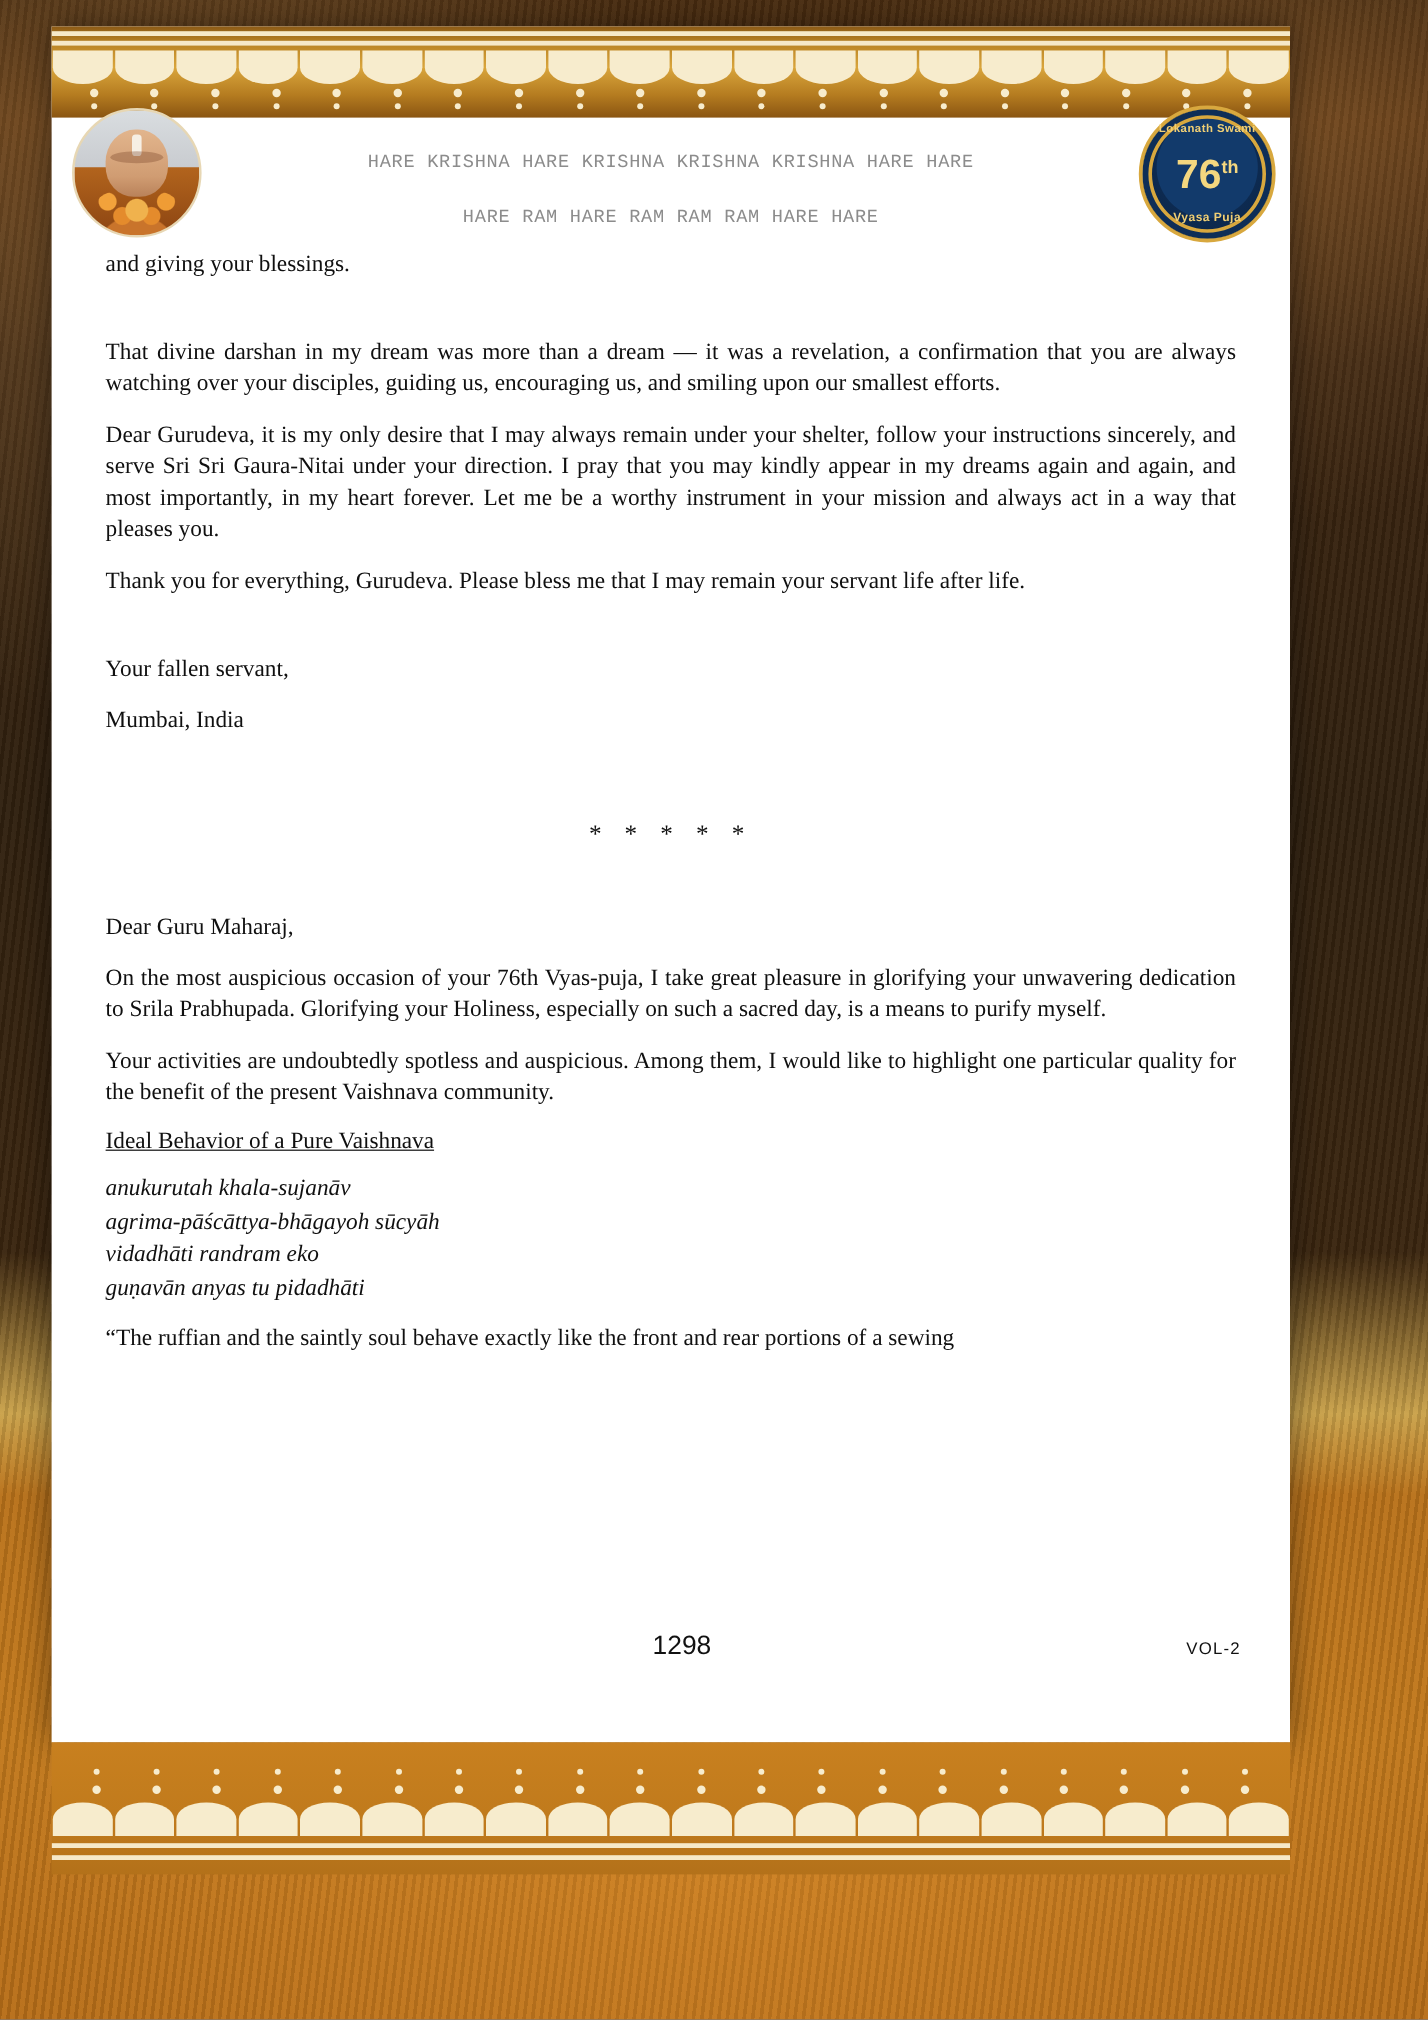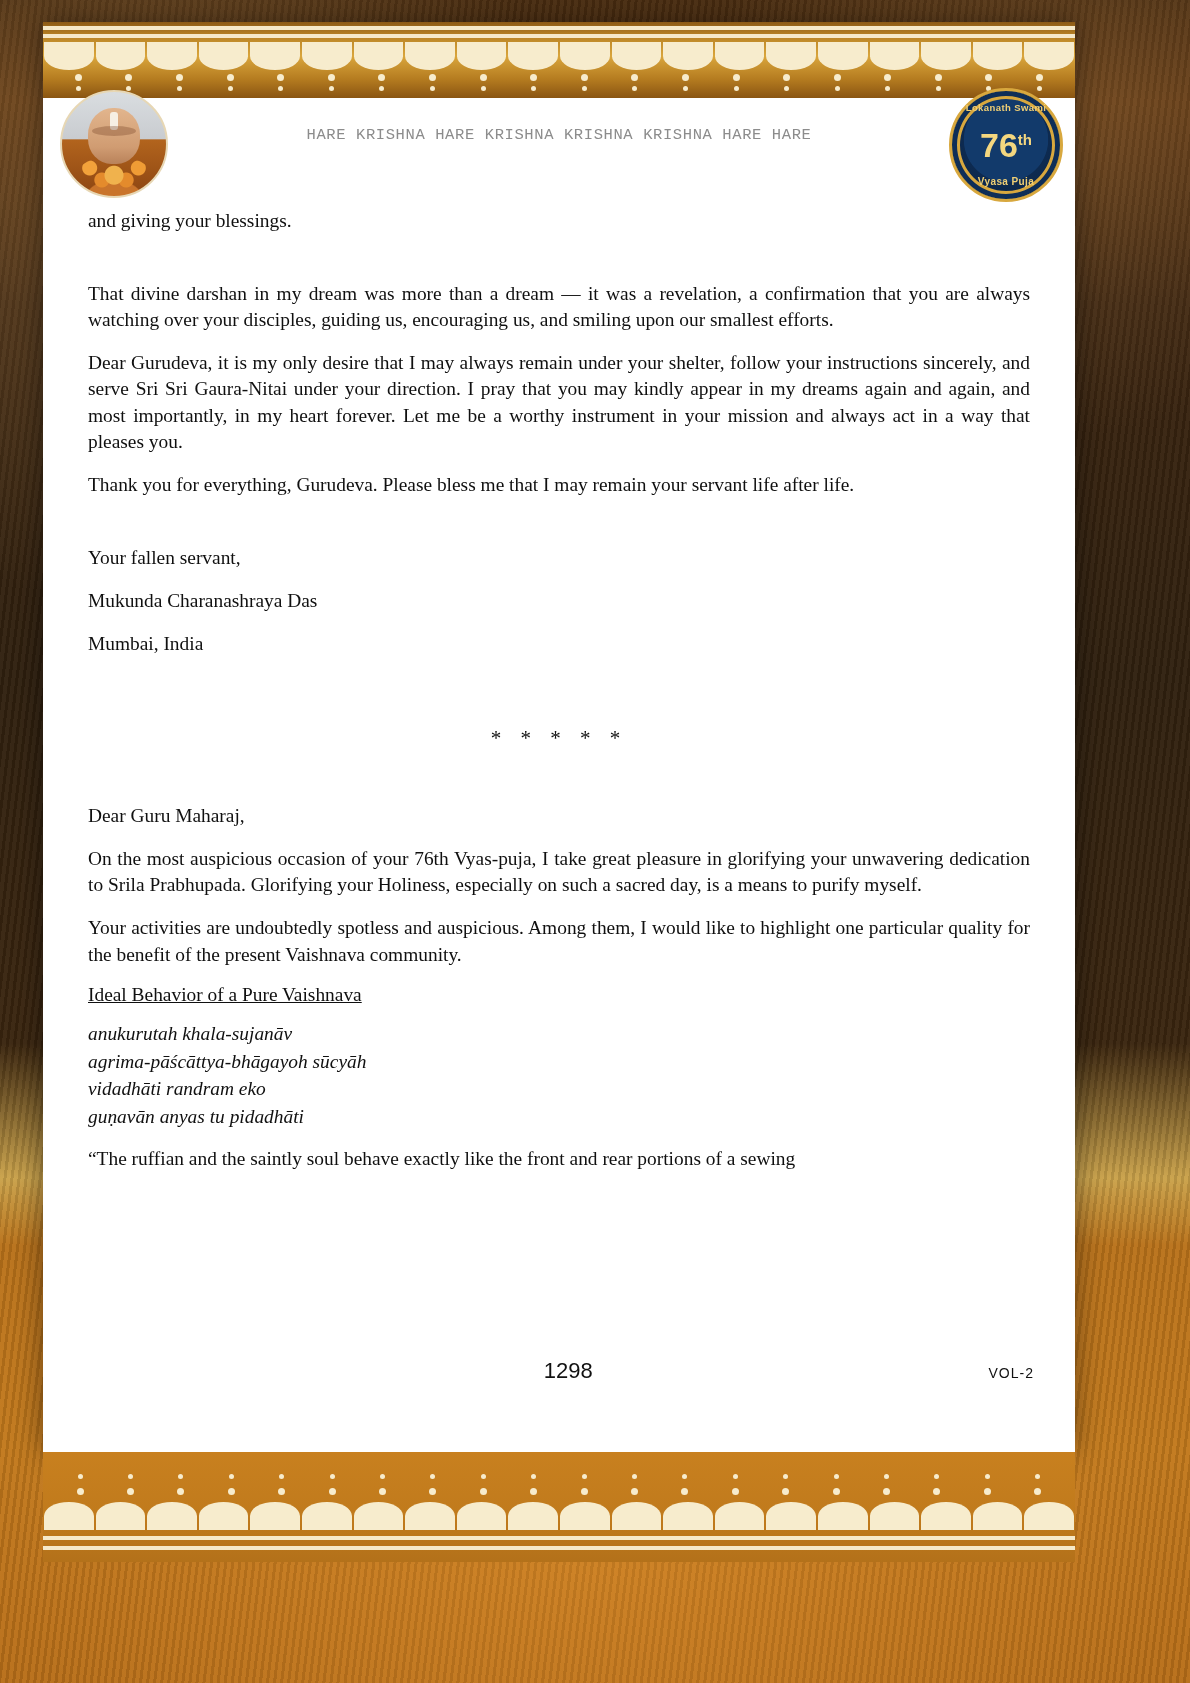--- a/index.html
+++ b/index.html
@@ -404,40 +404,40 @@
   <div class="header">
     <div class="guru-photo">
       <div class="face"></div>
       <div class="tilak"></div>
       <div class="brow"></div>
       <div class="garland"></div>
     </div>
 
     <div class="mantra">
       <div>HARE KRISHNA HARE KRISHNA KRISHNA KRISHNA HARE HARE</div>
+      <div>HARE RAM HARE RAM RAM RAM HARE HARE</div>
     </div>
 
     <div class="logo-badge">
       <div class="top-text">Lokanath Swami</div>
       <div class="num">
         <span>76</span><sup>th</sup>
       </div>
       <div class="bot-text">Vyasa Puja</div>
     </div>
   </div>
 
   <div class="content">
     <p class="para">and giving your blessings.</p>
     <div class="spacer-md"></div>
     <p class="para">That divine darshan in my dream was more than a dream — it was a revelation, a confirmation that you are always watching over your disciples, guiding us, encouraging us, and smiling upon our smallest efforts.</p>
     <p class="para">Dear Gurudeva, it is my only desire that I may always remain under your shelter, follow your instructions sincerely, and serve Sri Sri Gaura-Nitai under your direction. I pray that you may kindly appear in my dreams again and again, and most importantly, in my heart forever. Let me be a worthy instrument in your mission and always act in a way that pleases you.</p>
     <p class="para">Thank you for everything, Gurudeva. Please bless me that I may remain your servant life after life.</p>
     <div class="spacer-md"></div>
     <p class="sig-line">Your fallen servant,</p>
-    <p class="sig-line">Mukunda Charanashraya Das</p>
     <p class="sig-line">Mumbai, India</p>
     <div class="spacer-lg"></div>
     <p class="stars">* * * * *</p>
     <div class="spacer-lg"></div>
     <p class="para">Dear Guru Maharaj,</p>
     <p class="para">On the most auspicious occasion of your 76th Vyas-puja, I take great pleasure in glorifying your unwavering dedication to Srila Prabhupada. Glorifying your Holiness, especially on such a sacred day, is a means to purify myself.</p>
     <p class="para">Your activities are undoubtedly spotless and auspicious. Among them, I would like to highlight one particular quality for the benefit of the present Vaishnava community.</p>
     <p class="underlined">Ideal Behavior of a Pure Vaishnava</p>
     <div class="verse">
       <div>anukurutah khala-sujanāv</div>

